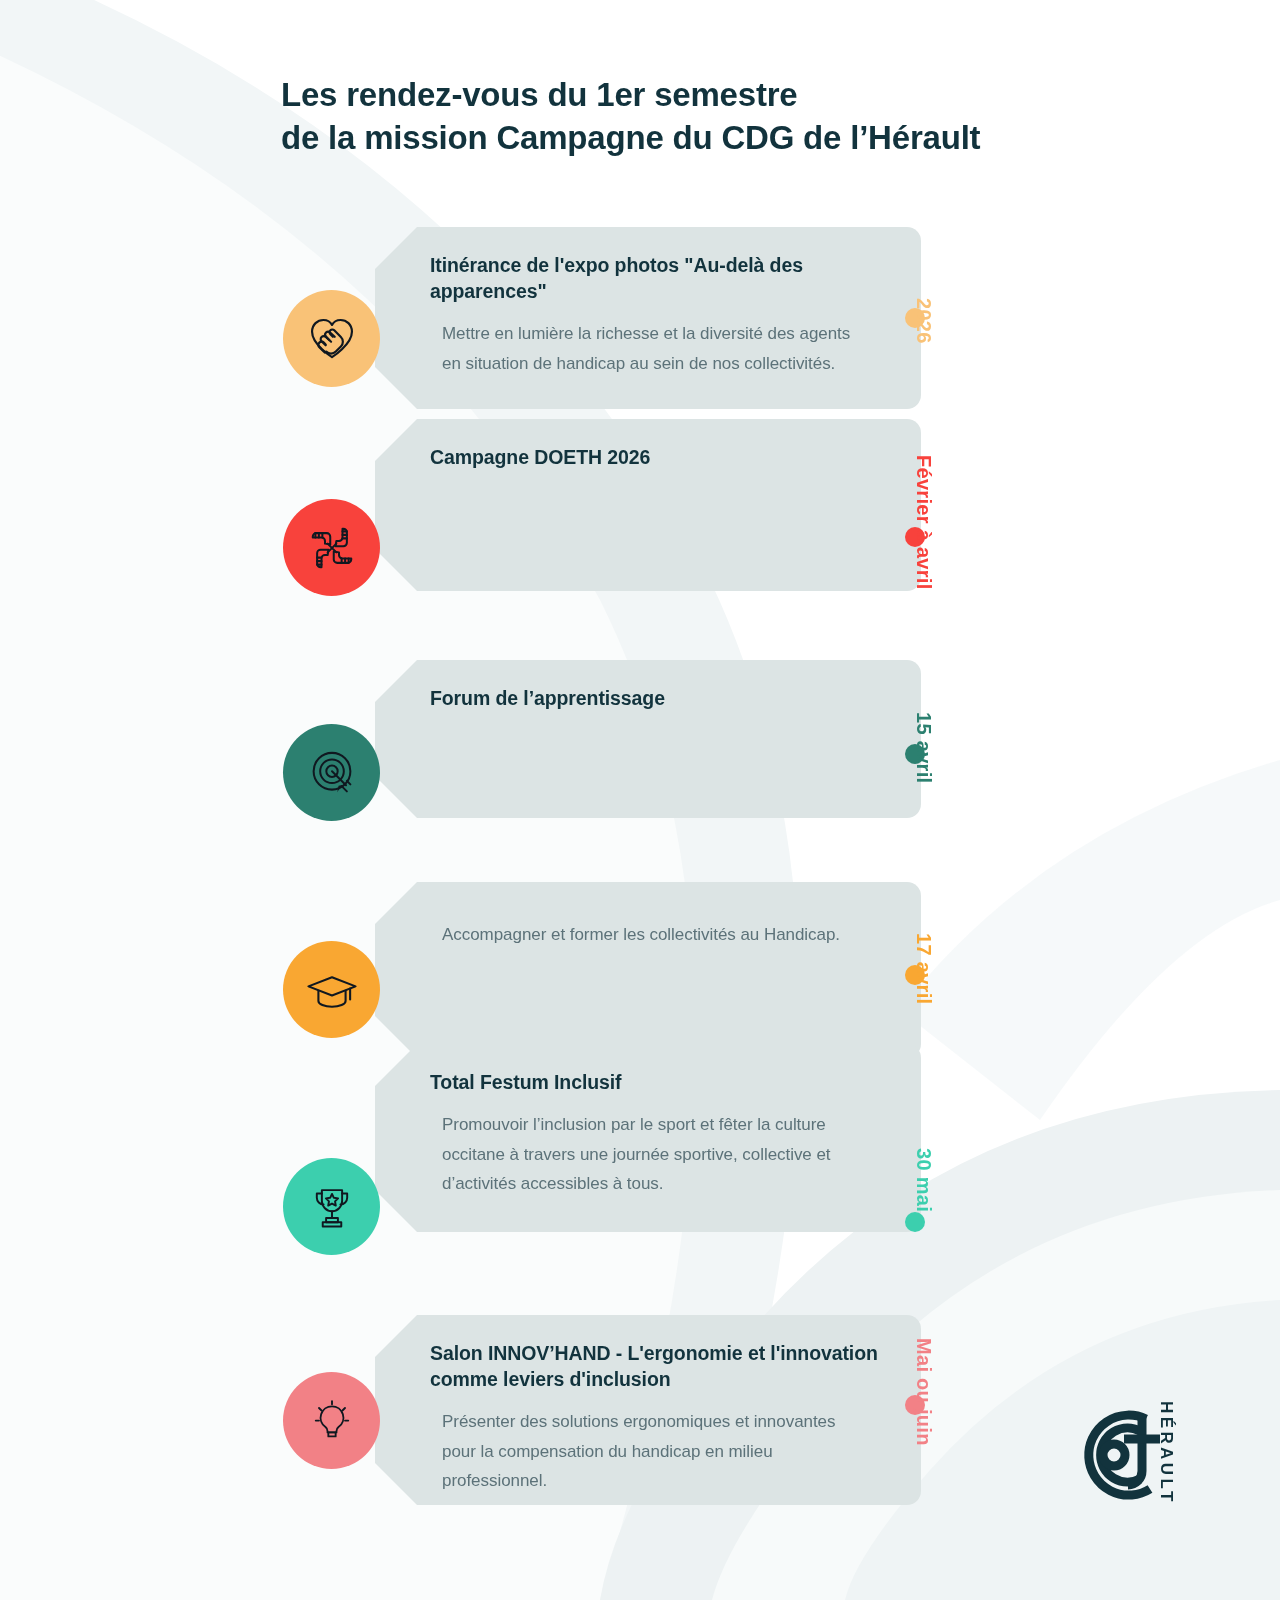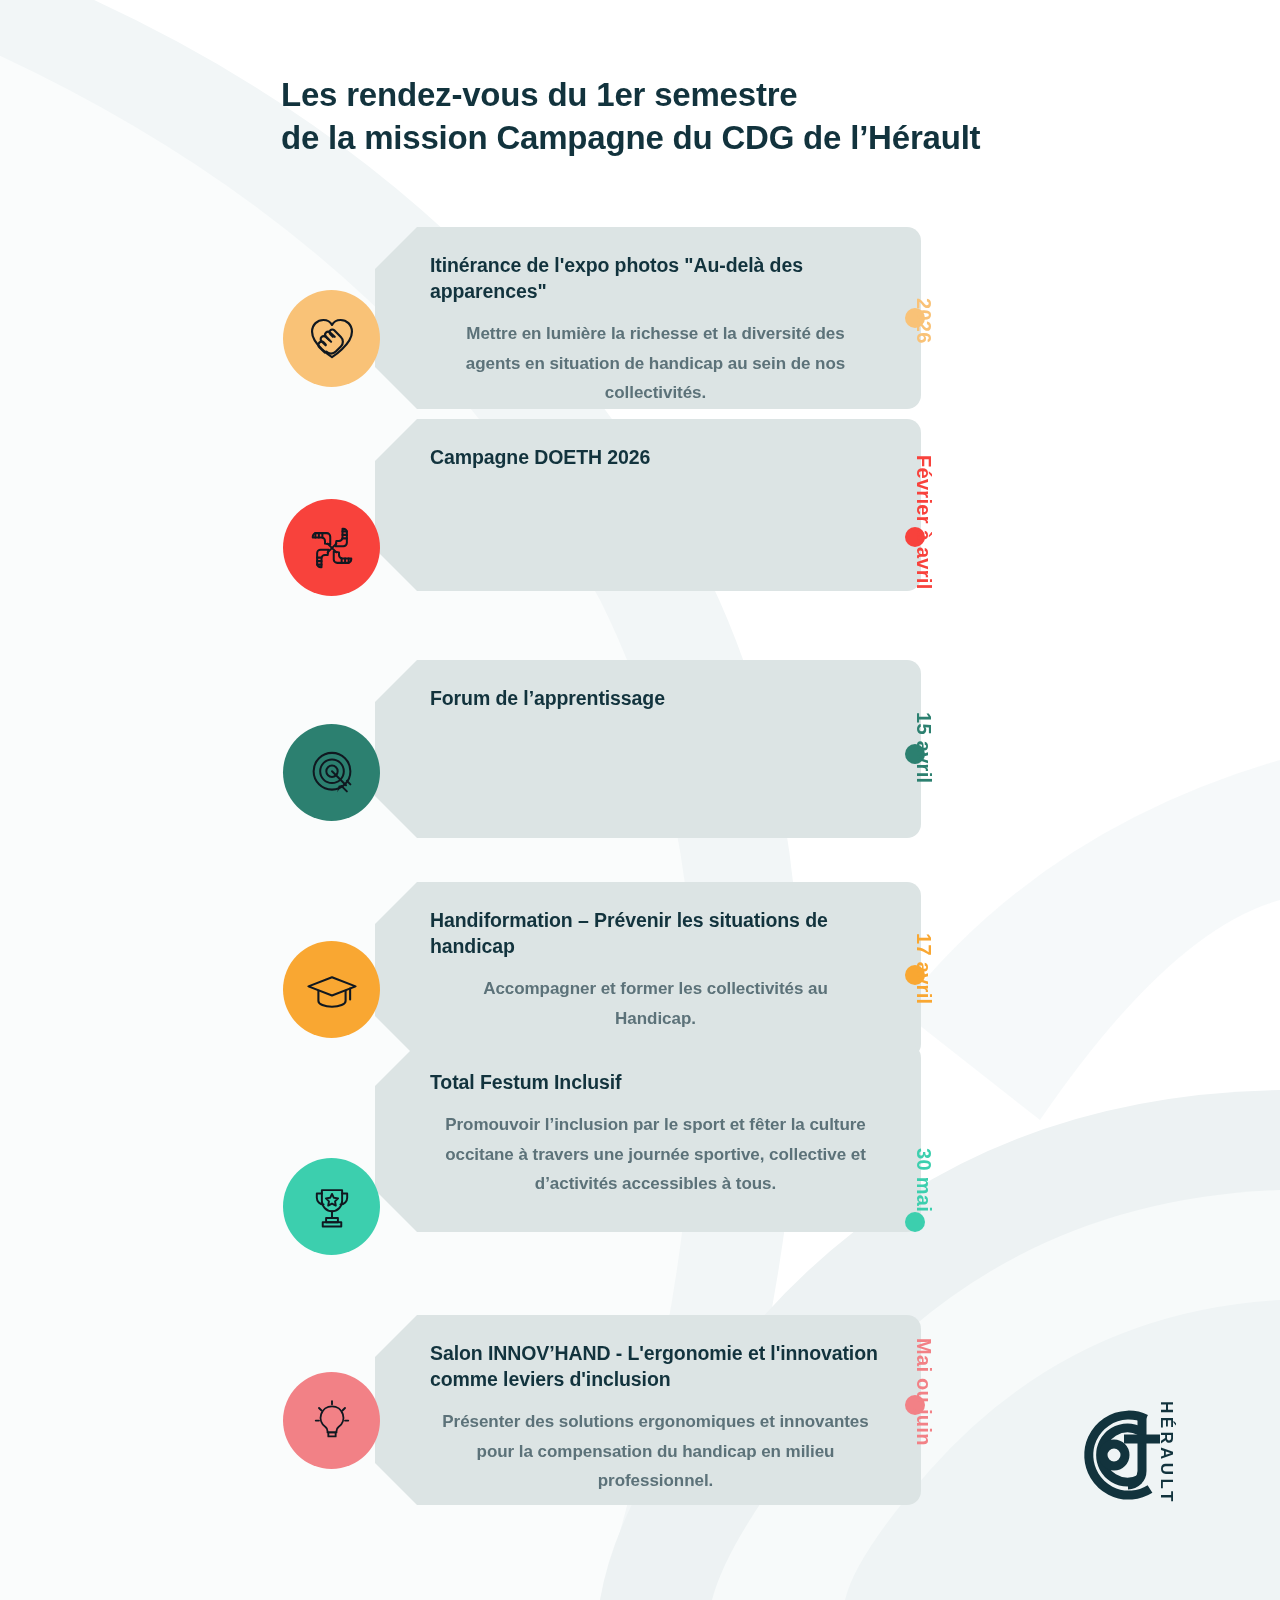--- a/index.html
+++ b/index.html
@@ -34,22 +34,22 @@
     border-radius:14px;
     clip-path:polygon(0px 42px, 42px 0px, 100% 0px, 100% 100%, 42px 100%, 0px calc(100% - 42px));
     box-sizing:border-box;
     padding:26px 40px 26px 55px;
   }
   .card-title{
     font-size:19.5px;font-weight:700;line-height:1.33;color:#12333D;
     margin:0 0 14px 0;letter-spacing:-0.1px;
   }
   .card-desc{
-    font-size:17px;font-weight:700;line-height:1.75;color:#5C7279;
-    margin:12px;letter-spacing:-0.05px;text-align:center;
+    font-size:17px;font-weight:400;line-height:1.75;color:#5C7279;
+    margin:12px;letter-spacing:-0.05px;
   }
 
   
   .icon-bubble{
     position:absolute;left:283px;width:97px;height:97px;border-radius:50%;
     display:flex;align-items:center;justify-content:center;
   }
   .icon-bubble svg{display:block;}
 
   
@@ -136,42 +136,41 @@
           <path d="M20 51 h-5 M20 47 h-5 M20 43 h-5"></path>
           <path d="M27 27 l10 10 M37 27 L27 37"></path>
         </svg>
       </span>
     </div>
     <div class="rail-dot" style="top:527px;background:#F8423C;"></div>
     <div class="date-label" style="top:455px;color:#F8423C;">Février à avril</div>
   </div>
 
   <div class="row">
-    <div class="card" style="top:660px;width:546px;height:178px;">
+    <div class="card" style="top:660px;width:546px;height:158px;">
       <div class="card-title">Forum de l’apprentissage</div>
     </div>
     <div class="icon-bubble" style="top:724px;background:#2C8070;">
       <span>
         <svg width="56" height="56" viewBox="0 0 64 64" fill="none" stroke="#101820" stroke-width="2.3" stroke-linecap="round" stroke-linejoin="round">
           <circle cx="32" cy="30" r="21"></circle>
           <circle cx="32" cy="30" r="13.5"></circle>
           <circle cx="32" cy="30" r="6.5"></circle>
           <path d="M32 30 L48 46"></path>
           <path d="M43 47 l6 6 M49 41 l4 4"></path>
           <path d="M41 49 l-3 5 1.5-7.5 L47 45 l-5 3 z" fill="#101820" stroke="none"></path>
         </svg>
       </span>
     </div>
     <div class="rail-dot" style="top:744px;background:#2C8070;"></div>
     <div class="date-label" style="top:712px;color:#2C8070;">15 avril</div>
   </div>
 
   <div class="row">
     <div class="card" style="top:882px;width:546px;height:176px;">
-      <div class="card-title">Handiformation – Prévenir les situations de handicap</div>
       <div class="card-desc">Accompagner et former les collectivités au Handicap.</div>
     </div>
     <div class="icon-bubble" style="top:941px;background:#F9A732;">
       <span>
         <svg width="58" height="58" viewBox="0 0 64 64" fill="none" stroke="#101820" stroke-width="2.3" stroke-linecap="round" stroke-linejoin="round">
           <path d="M32 18 L58 28 L32 38 L6 28 Z"></path>
           <path d="M17 33 v11 c0 3.6 6.7 6.5 15 6.5 s15-2.9 15-6.5 V33"></path>
           <path d="M52 30.5 v12"></path>
         </svg>
       </span>

